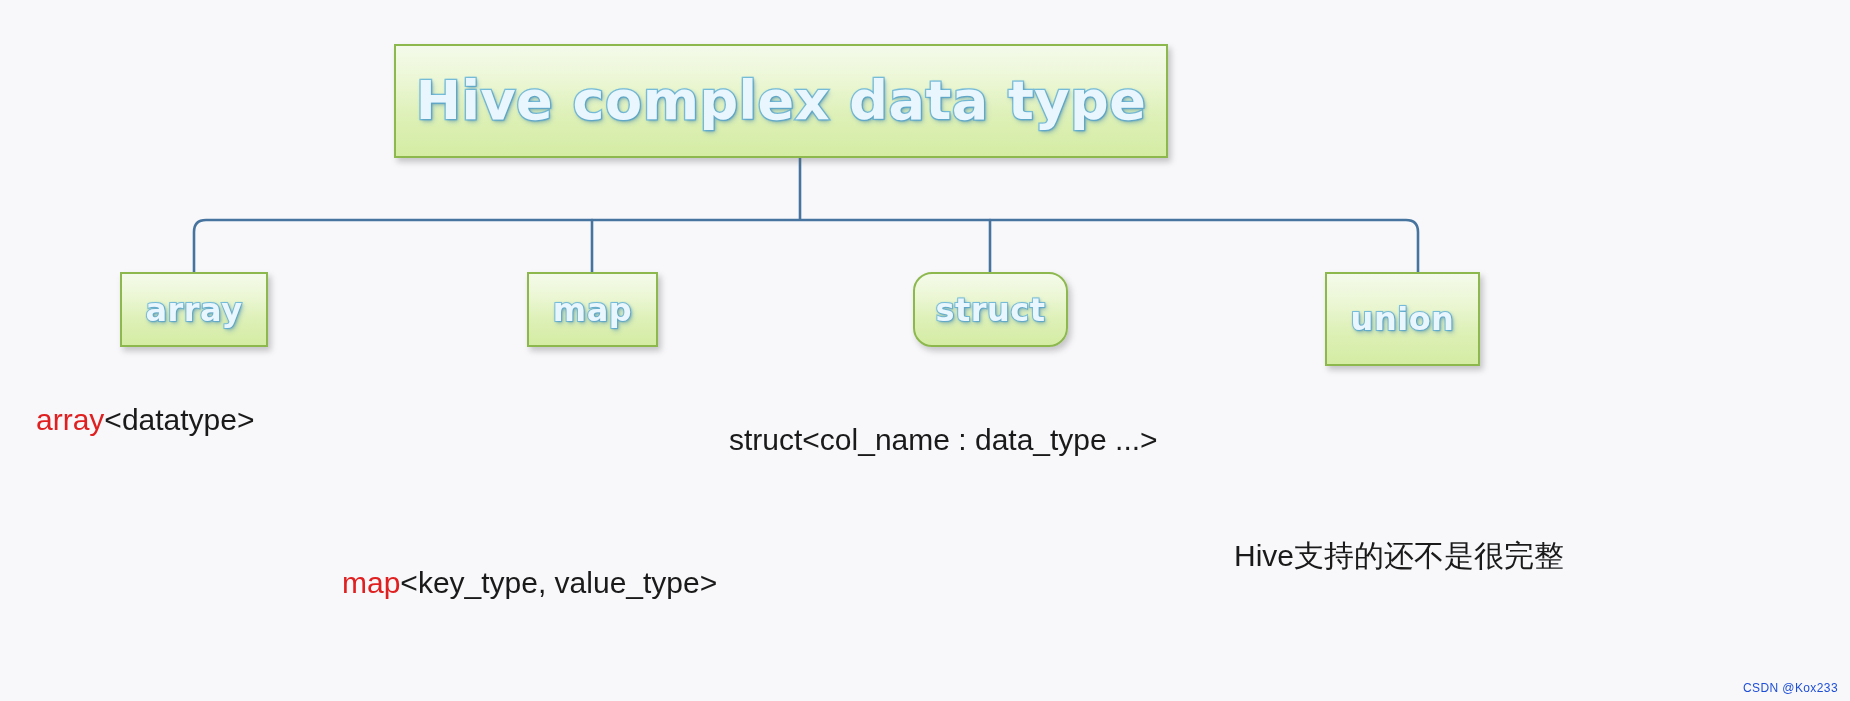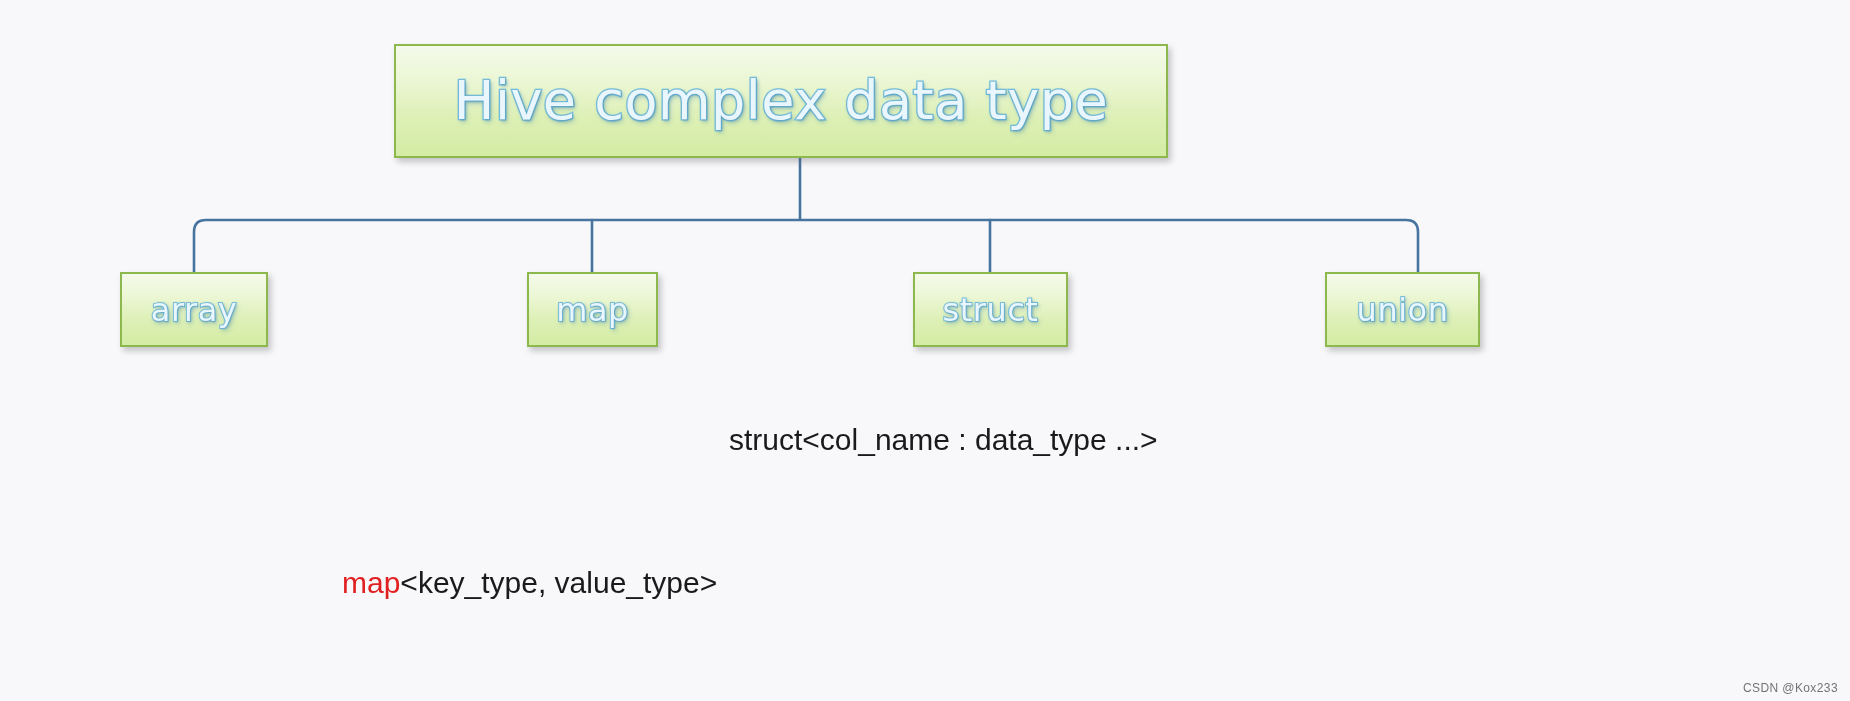--- a/index.html
+++ b/index.html
@@ -39,21 +39,21 @@
     background: linear-gradient(to bottom, #f2f9e4 0%, #eaf6d2 28%, #dcf0b4 62%, #d3ecA2 100%);
     background: linear-gradient(to bottom, #f4faea 0%, #ecf7d6 30%, #ddf0b6 65%, #d4eca4 100%);
     box-shadow: 3px 4px 6px rgba(90,90,90,0.33);
     display: flex;
     align-items: center;
     justify-content: center;
   }
 
   .node-label {
     font-family: "DejaVu Sans", sans-serif;
-    font-weight: normal;
+    font-weight: bold;
     color: #eaf6fd;
     letter-spacing: 0.5px;
     line-height: 1;
     white-space: nowrap;
     -webkit-text-stroke: 2.2px #7fc3de;
     paint-order: stroke fill;
     text-shadow:
        0 0 2px #6fb9d8,
        1px 1px 3px rgba(70,140,175,0.75),
        2px 3px 5px rgba(90,150,180,0.45);
@@ -65,22 +65,22 @@
     width: 774px;
     height: 114px;
   }
   #node-title .node-label {
     font-size: 54px;
     -webkit-text-stroke: 2.6px #7fc3de;
   }
 
   #node-array  { left: 120px;  top: 272px; width: 148px; height: 75px; }
   #node-map    { left: 527px;  top: 272px; width: 131px; height: 75px; }
-  #node-struct { left: 913px;  top: 272px; width: 155px; height: 75px; }
-  #node-union  { left: 1325px; top: 272px; width: 155px; height: 75px; }
+  #node-struct { left: 913px;  top: 272px; width: 155px; height: 75px; border-radius: 19px; }
+  #node-union  { left: 1325px; top: 272px; width: 155px; height: 94px; }
 
   #node-array .node-label,
   #node-map .node-label,
   #node-struct .node-label,
   #node-union .node-label {
     font-size: 32px;
     -webkit-text-stroke: 1.9px #7fc3de;
   }
 
   
@@ -99,21 +99,21 @@
   #cap-map    { left: 342px;  top: 536px; margin-top: 27px; }
   #cap-union  { left: 1234px; top: 536px; }
 
   
   #watermark {
     position: absolute;
     right: 12px;
     bottom: 6px;
     font-family: "Liberation Sans", sans-serif;
     font-size: 12px;
-    color: #737373;
+    color: #1d4ed8;
     letter-spacing: 0.4px;
     white-space: nowrap;
   }
 </style>
 </head>
 <body>
 
 <div id="canvas">
 
   <svg id="connectors" viewBox="0 0 1850 701" xmlns="http://www.w3.org/2000/svg">
@@ -147,27 +147,31 @@
   </div>
 
   <div class="node" id="node-struct">
     <span class="node-label">struct</span>
   </div>
 
   <div class="node" id="node-union">
     <span class="node-label">union</span>
   </div>
 
+  <div class="caption" id="cap-array">
+    <span class="kw-red">array</span><span>&lt;datatype&gt;</span>
+  </div>
 
   <div class="caption" id="cap-struct">
     <span>struct&lt;col_name : data_type ...&gt;</span>
   </div>
 
   <div class="caption" id="cap-map">
     <span class="kw-red">map</span><span>&lt;key_type, value_type&gt;</span>
   </div>
 
   <div class="caption" id="cap-union">
+    <div>Hive支持的还不是很完整</div>
   </div>
 
   <div id="watermark">CSDN @Kox233</div>
 
 </div>
 
 </body></html>

